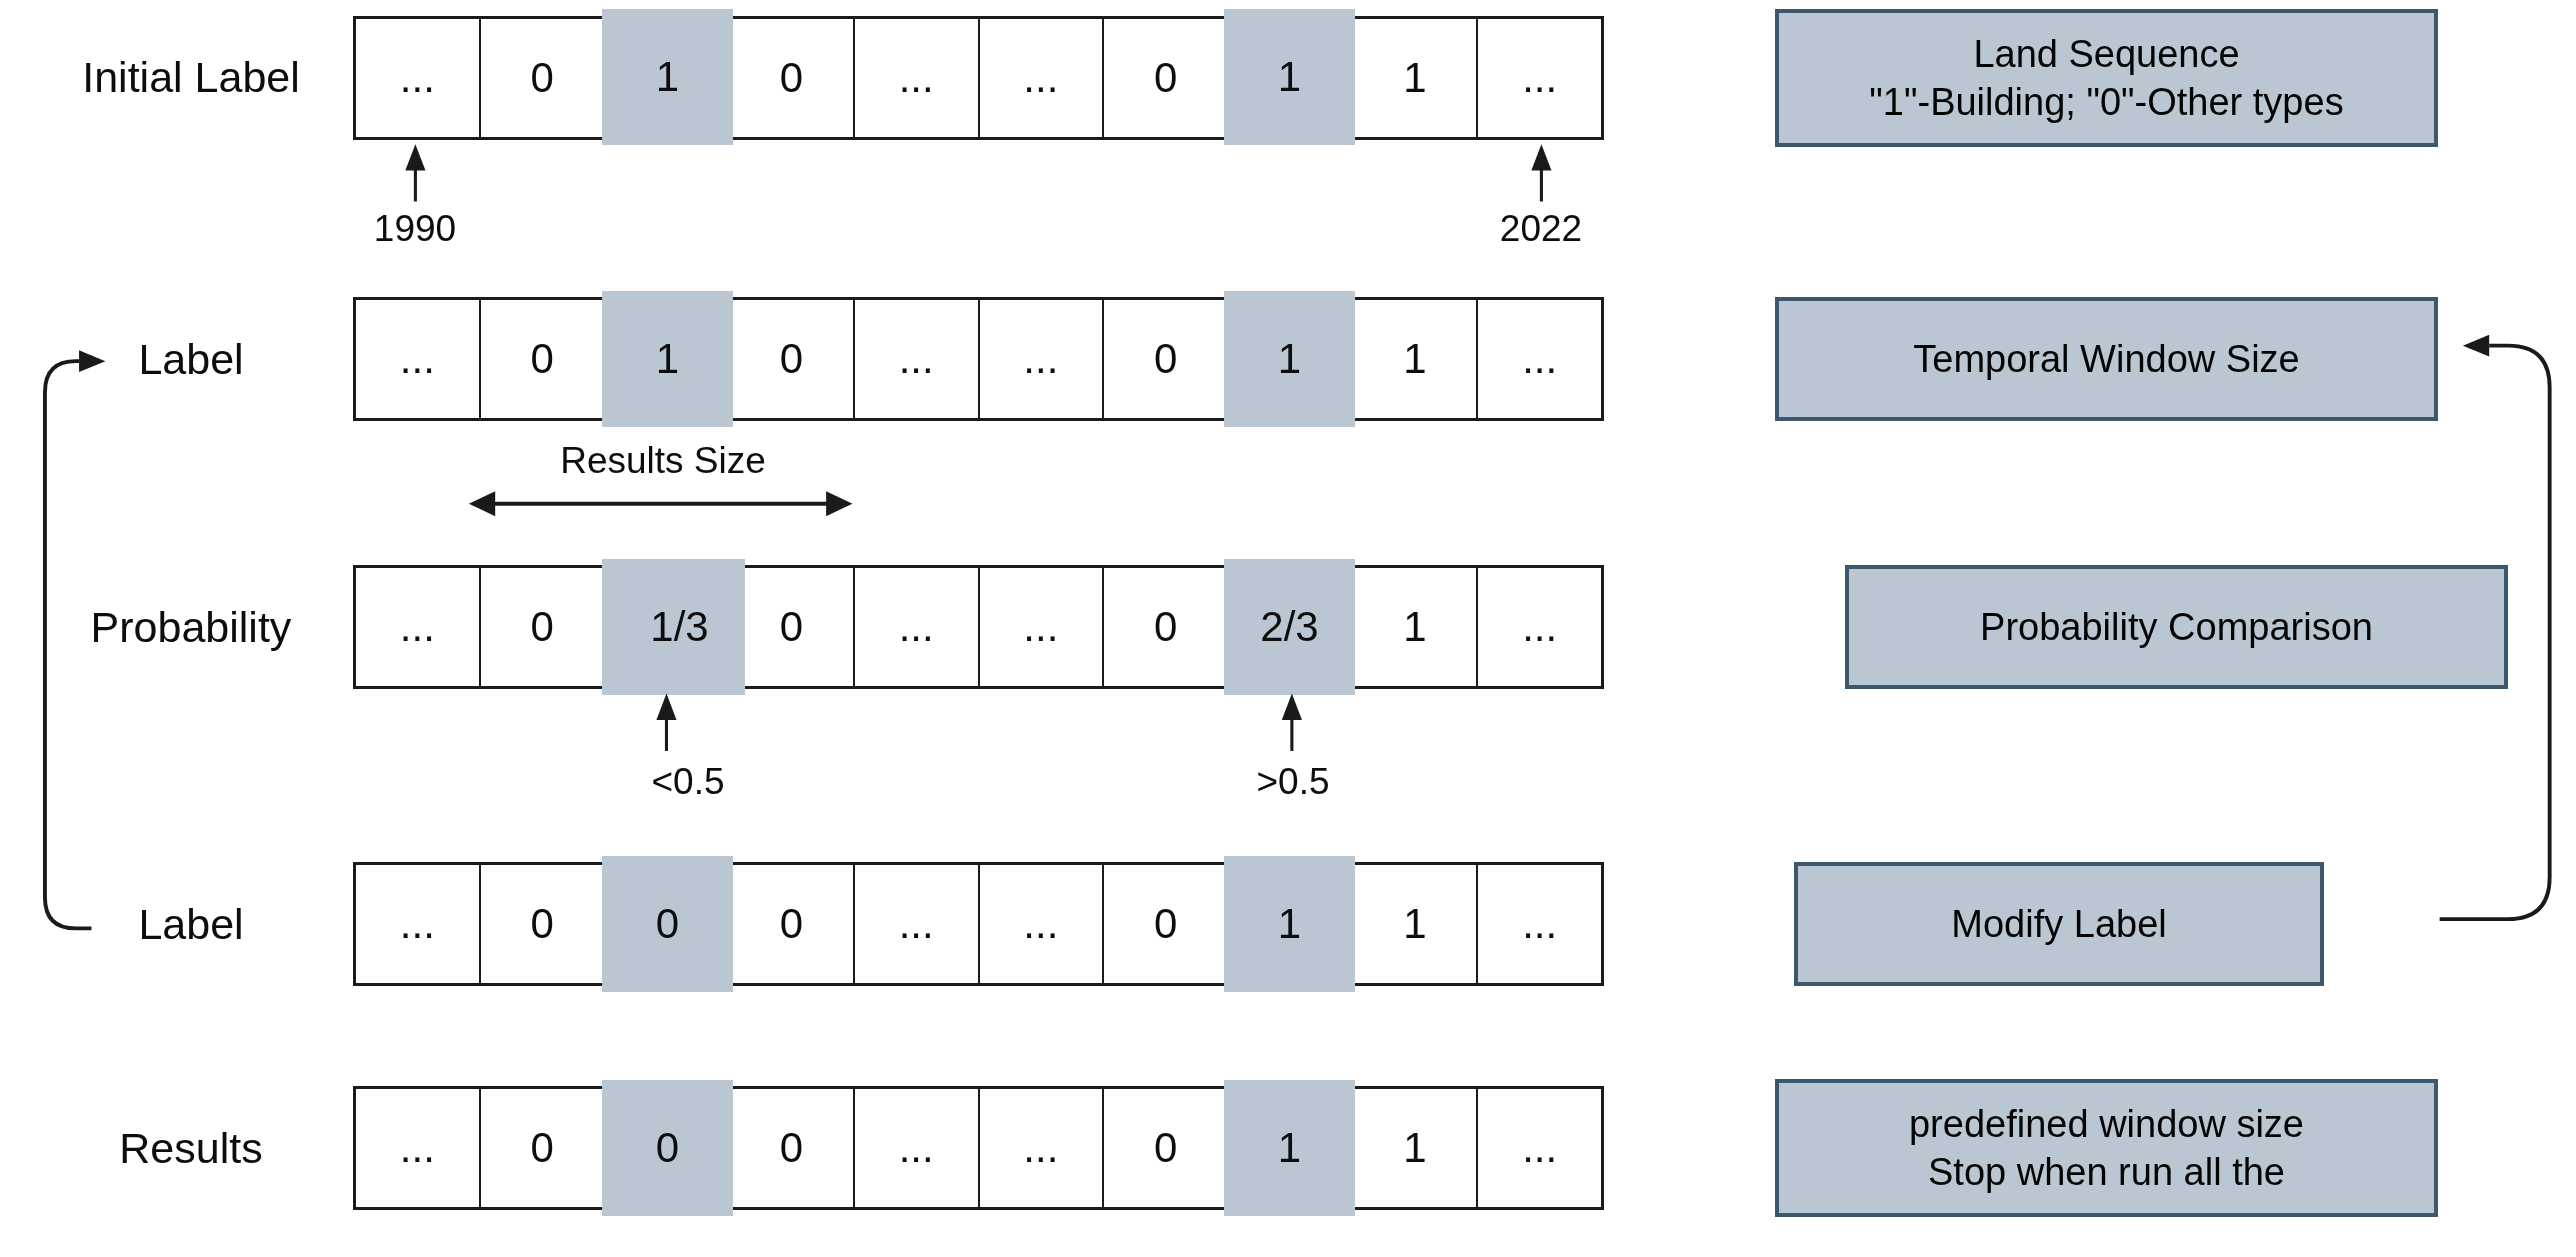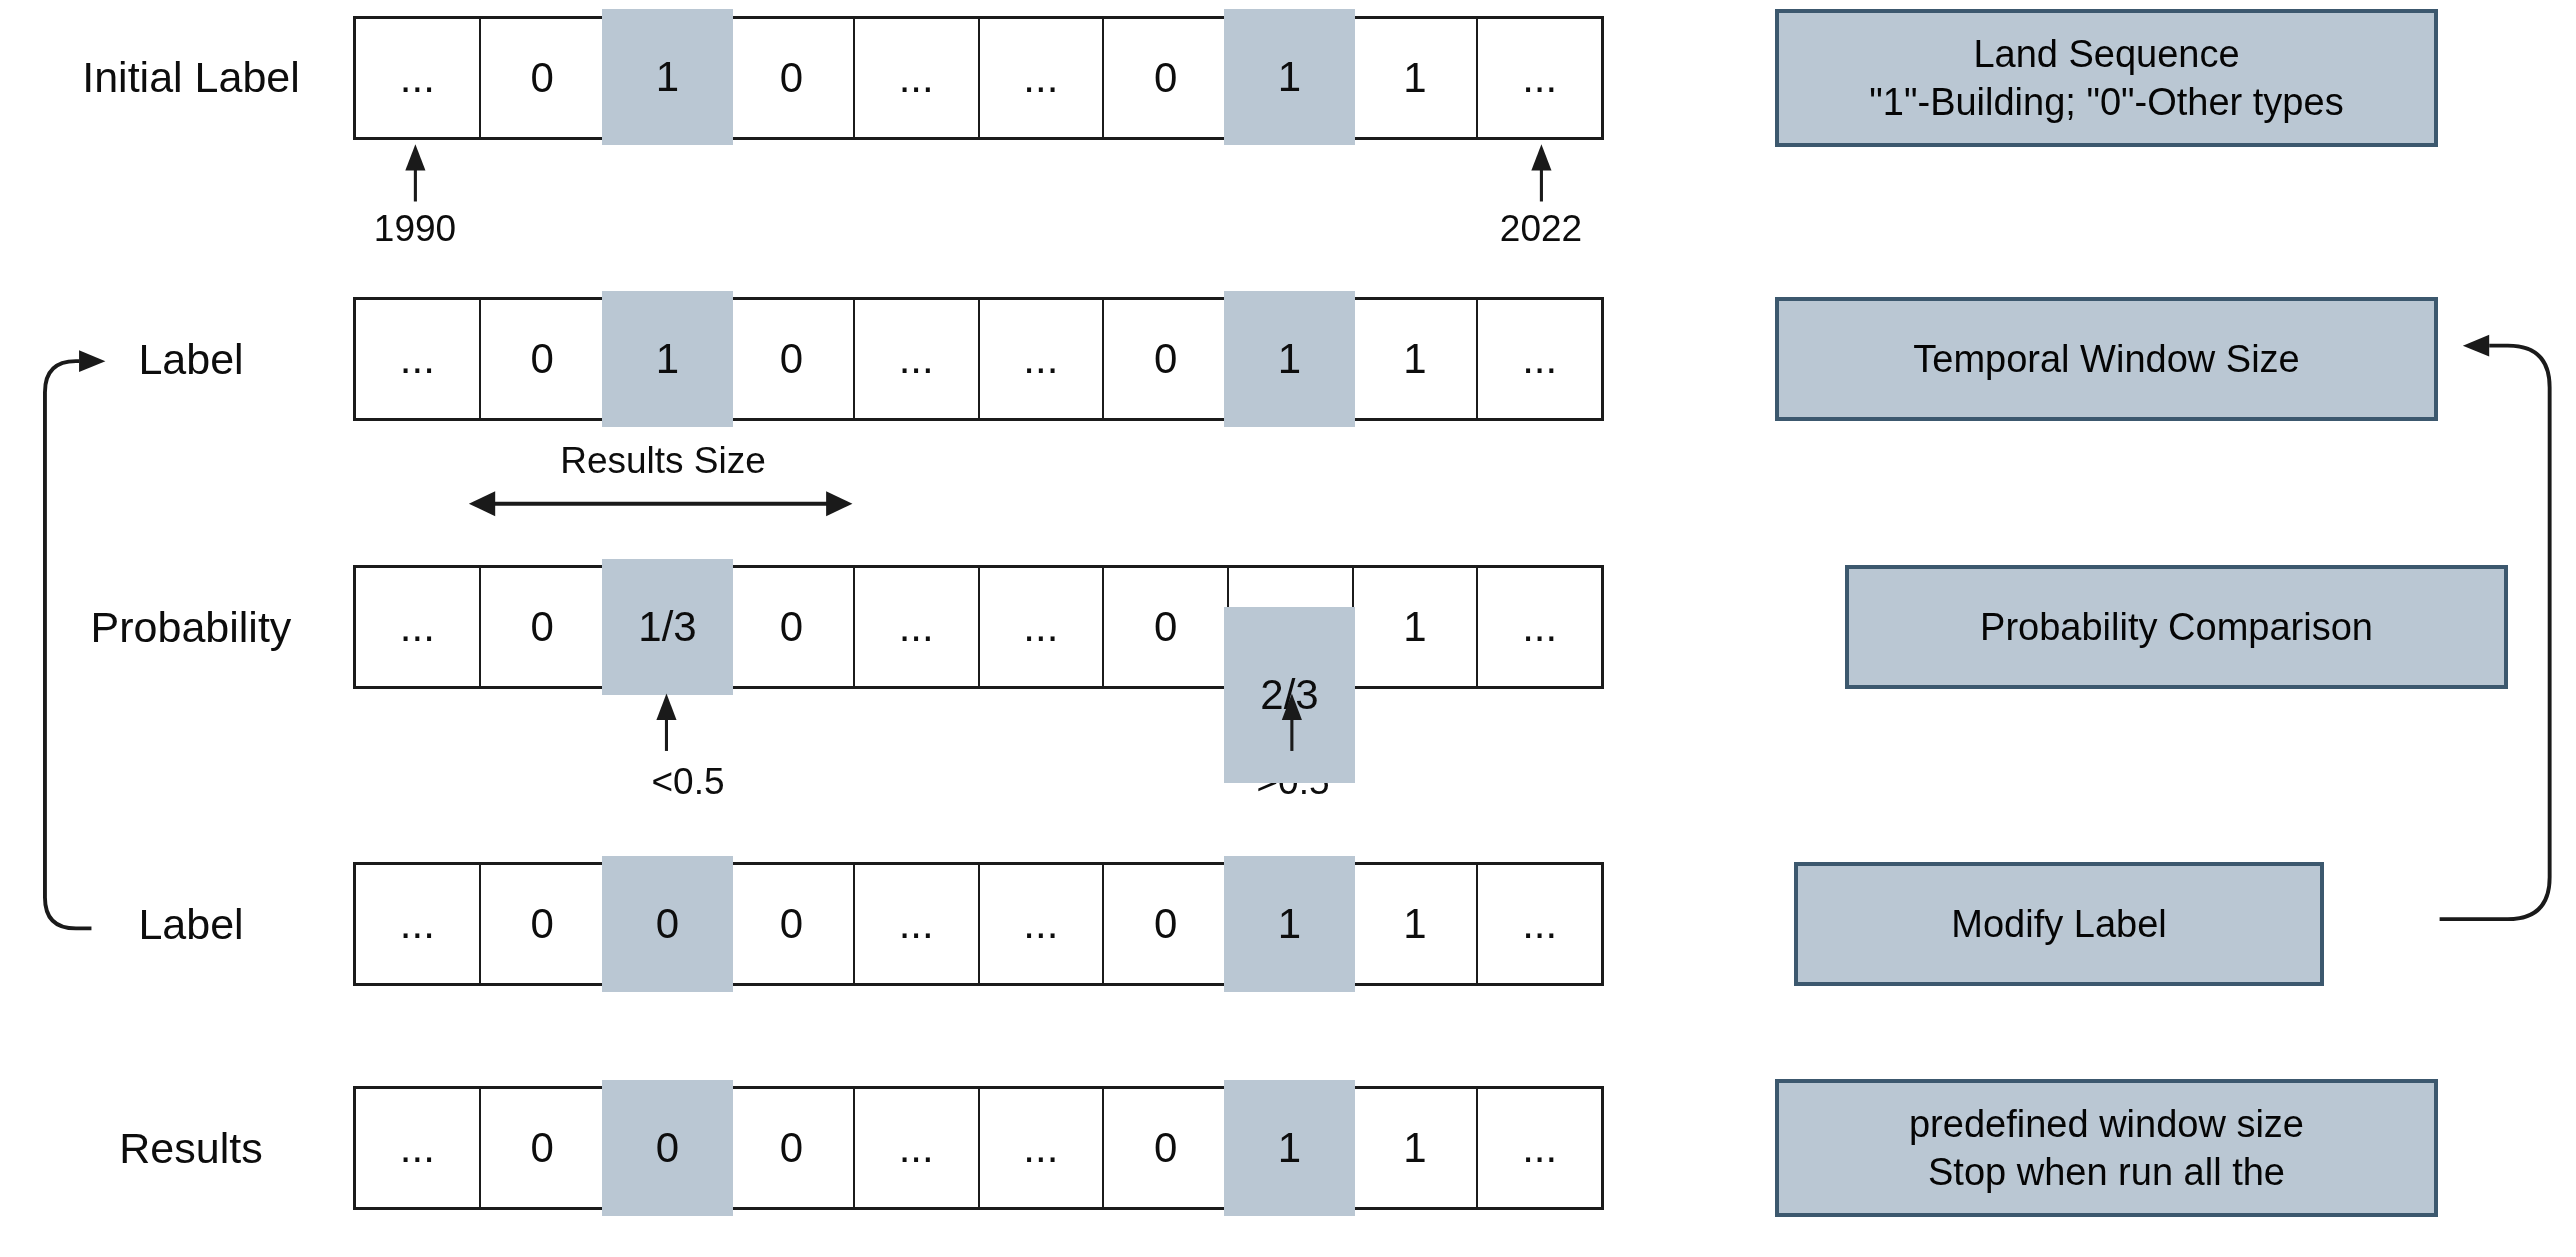--- a/index.html
+++ b/index.html
@@ -84,22 +84,22 @@
         <div class="cell">...</div>
         <div class="cell">0</div>
         <div class="cell"></div>
         <div class="cell">0</div>
         <div class="cell">...</div>
         <div class="cell">...</div>
         <div class="cell">0</div>
         <div class="cell"></div>
         <div class="cell">1</div>
         <div class="cell last">...</div>
-        <div class="hl" style="left: 246px; width: 131px; top: -9.3px; height: 136px;">1/3</div>
-        <div class="hl" style="left: 868px; width: 131px; top: -9.3px; height: 176px; margin-top: 48px;">2/3</div>
+        <div class="hl" style="left: 246px; width: 131px; top: -9.3px; height: 136px; padding-left: 12px;">1/3</div>
+        <div class="hl" style="left: 868px; width: 131px; top: -9.3px; height: 136px;">2/3</div>
       </div>
       <div class="side-box" style="left: 1845px; width: 663px; top: 565px; height: 124px;">
         <div>Probability Comparison</div>
       </div>
       <div class="row-label" style="top: 897px;">Label</div>
       <div class="seq" style="left: 353px; top: 862px; width: 1251px; height: 124px;">
         <div class="cell">...</div>
         <div class="cell">0</div>
         <div class="cell"></div>
         <div class="cell">0</div>

